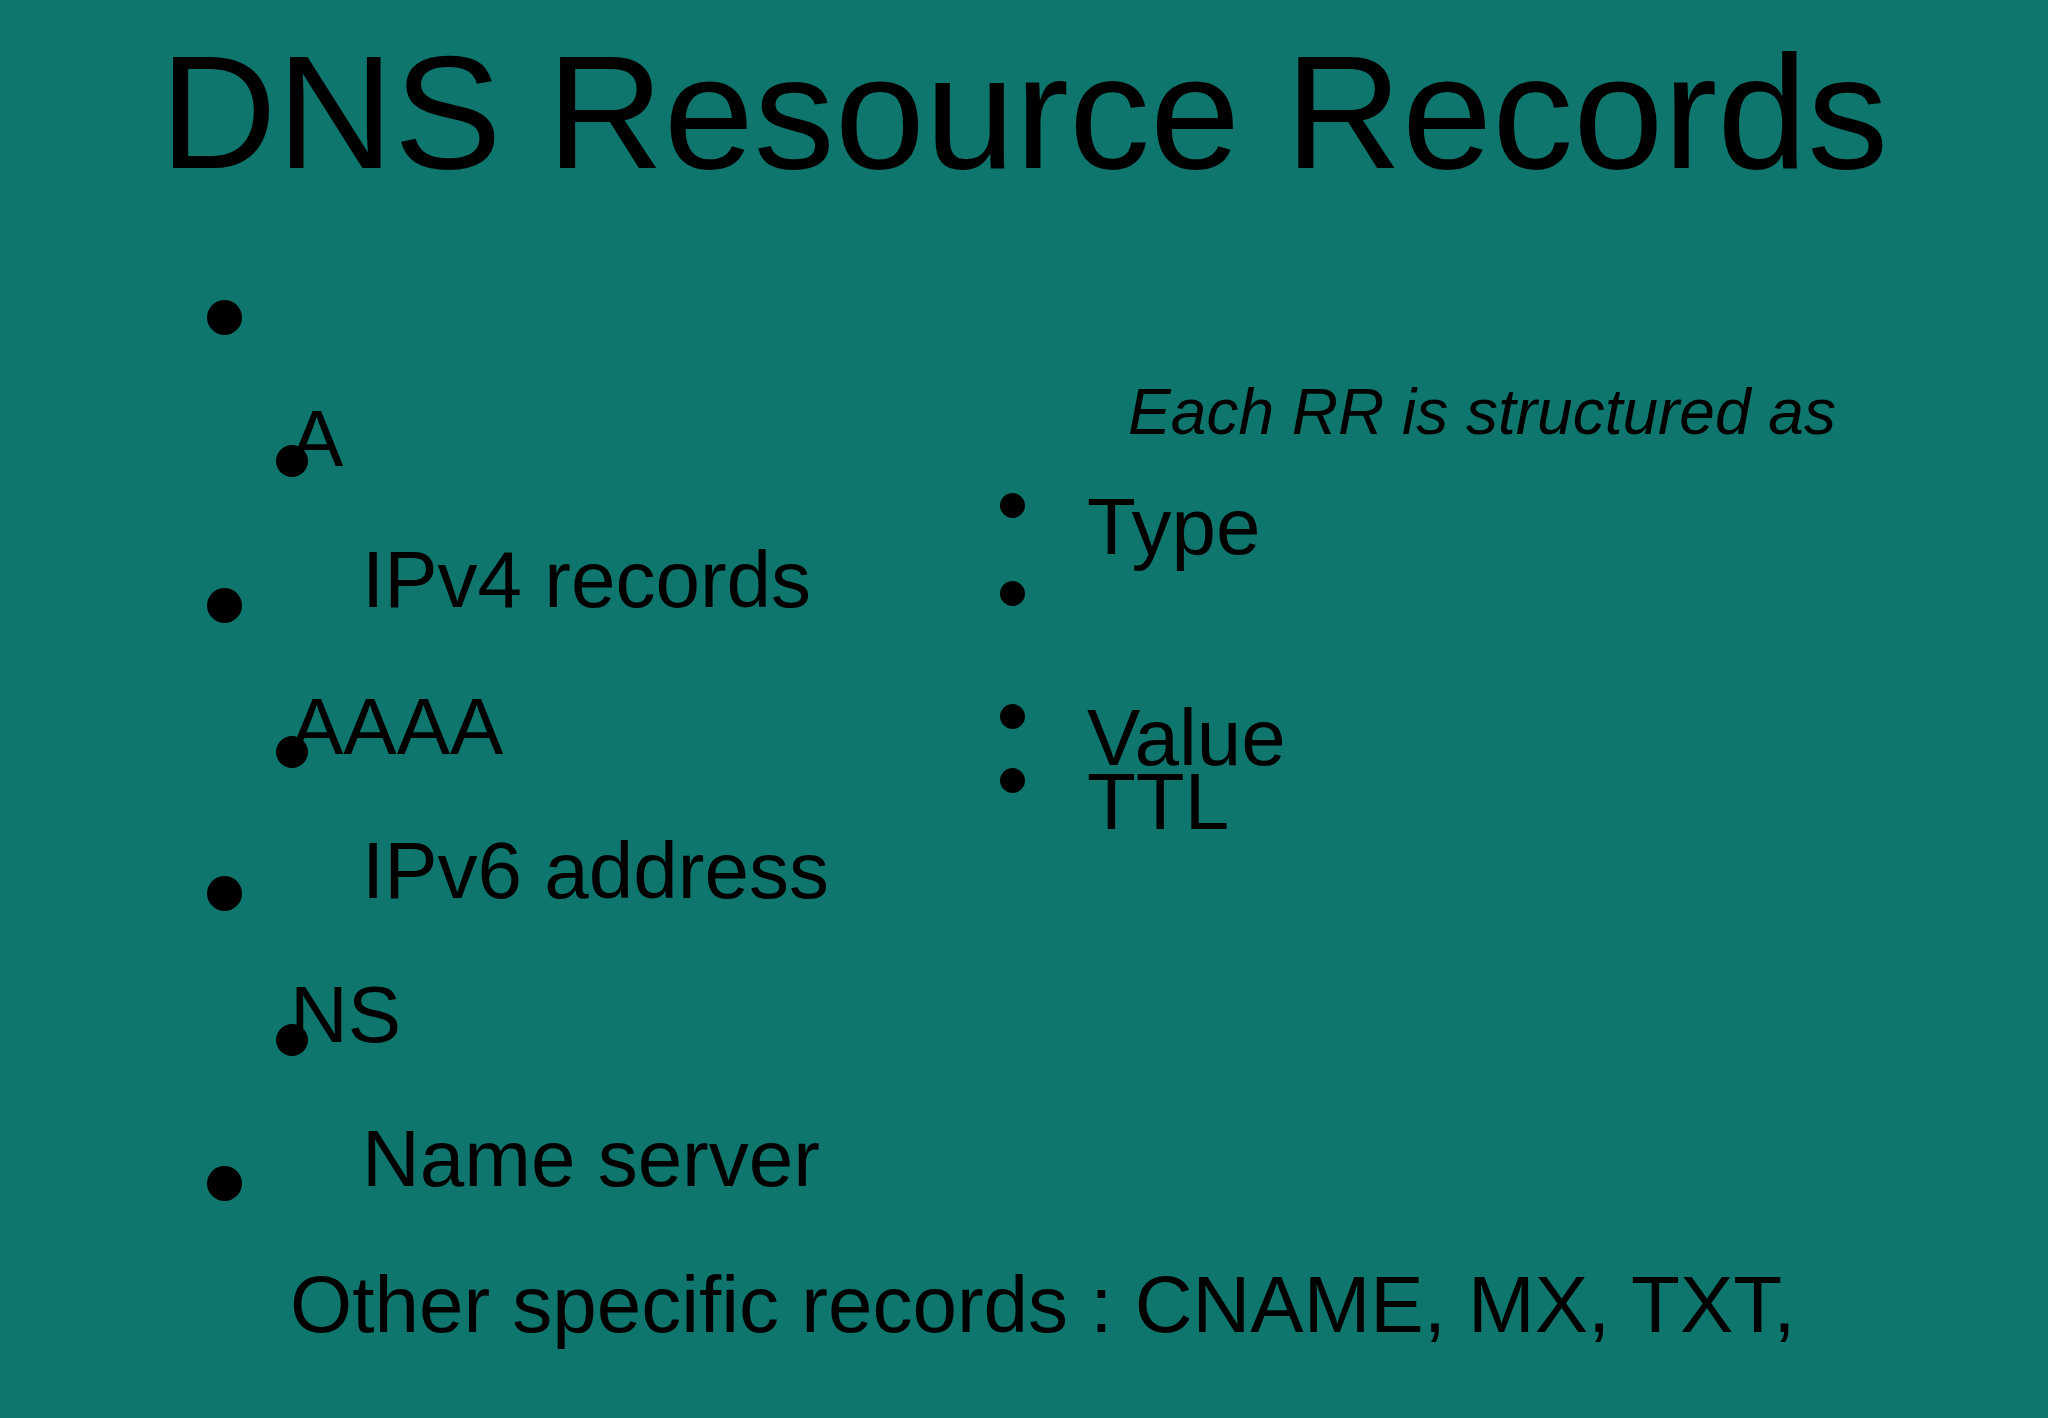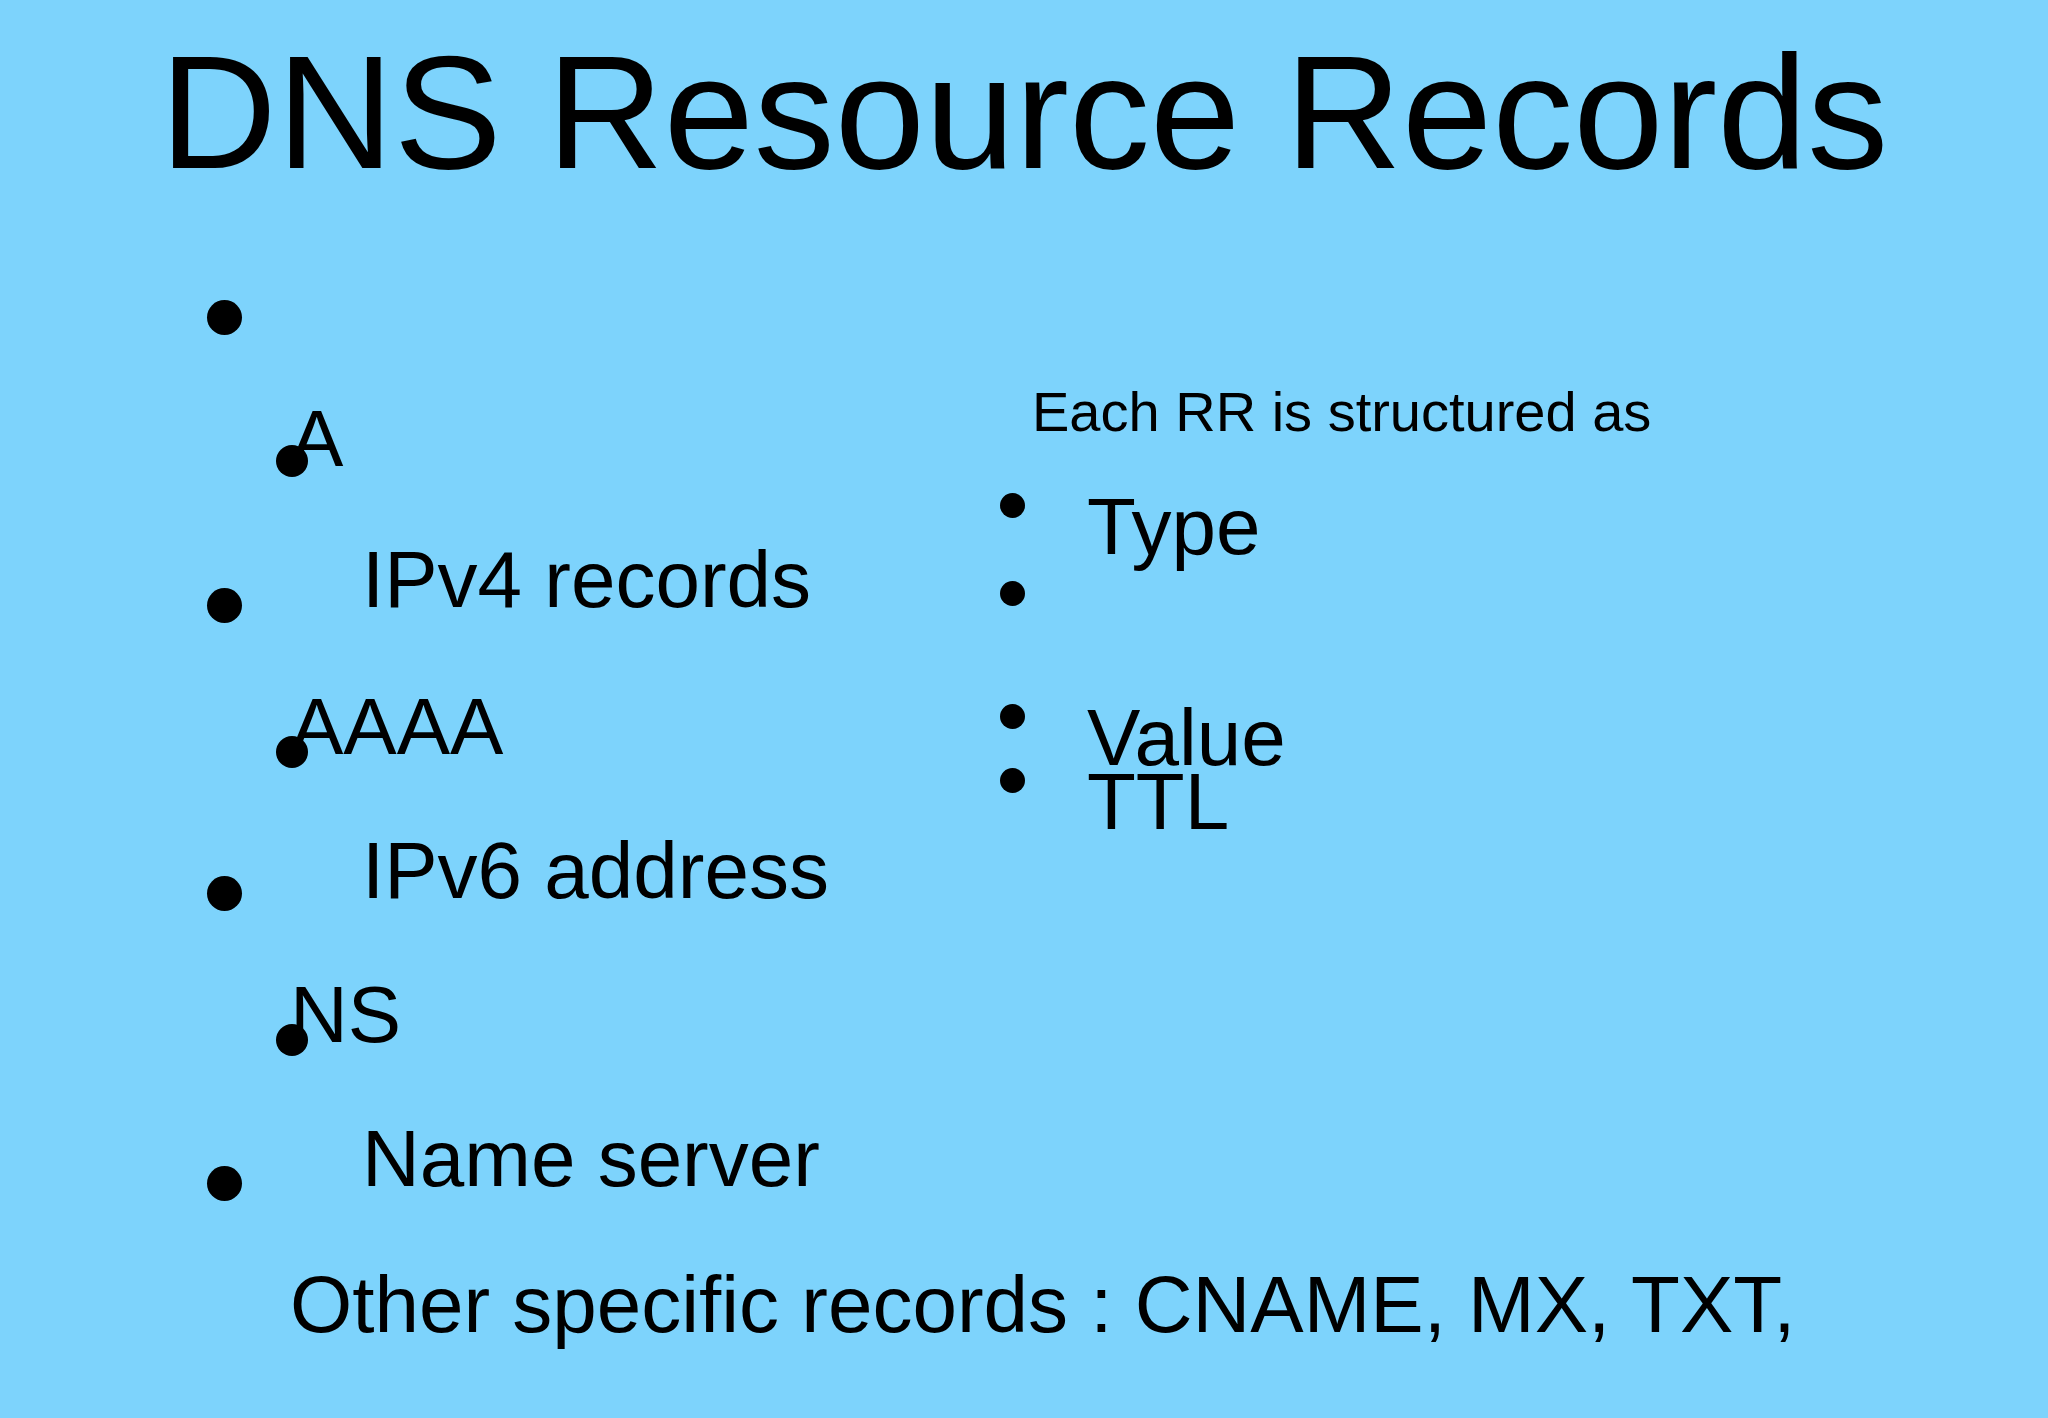--- a/index.html
+++ b/index.html
@@ -4,21 +4,21 @@
 <style>
   html, body {
     margin: 0;
     padding: 0;
     background: #ffffff;
   }
   .slide {
     position: relative;
     width: 2048px;
     height: 1418px;
-    background: #7dd3fc;
+    background: #0f766e;
     color: #000000;
     font-family: "Liberation Sans", sans-serif;
     overflow: hidden;
   }
   .slide-title {
     position: absolute;
     top: 31px;
     left: 0;
     width: 2048px;
     text-align: center;
@@ -49,23 +49,25 @@
     height: 32px;
     left: -86px;
     top: 15px;
   }
   
   .rr-head {
     position: absolute;
     left: 1032px;
     top: 367px;
     width: 900px;
-    font-size: 56px;
+    text-align: center;
+    font-size: 64px;
     line-height: 90px;
     white-space: nowrap;
+    font-style: italic;
   }
   .rr-item {
     position: absolute;
     left: 1000px;
     width: 900px;
     font-size: 80px;
     line-height: 90px;
     white-space: nowrap;
   }
   .rr-item .sb {

